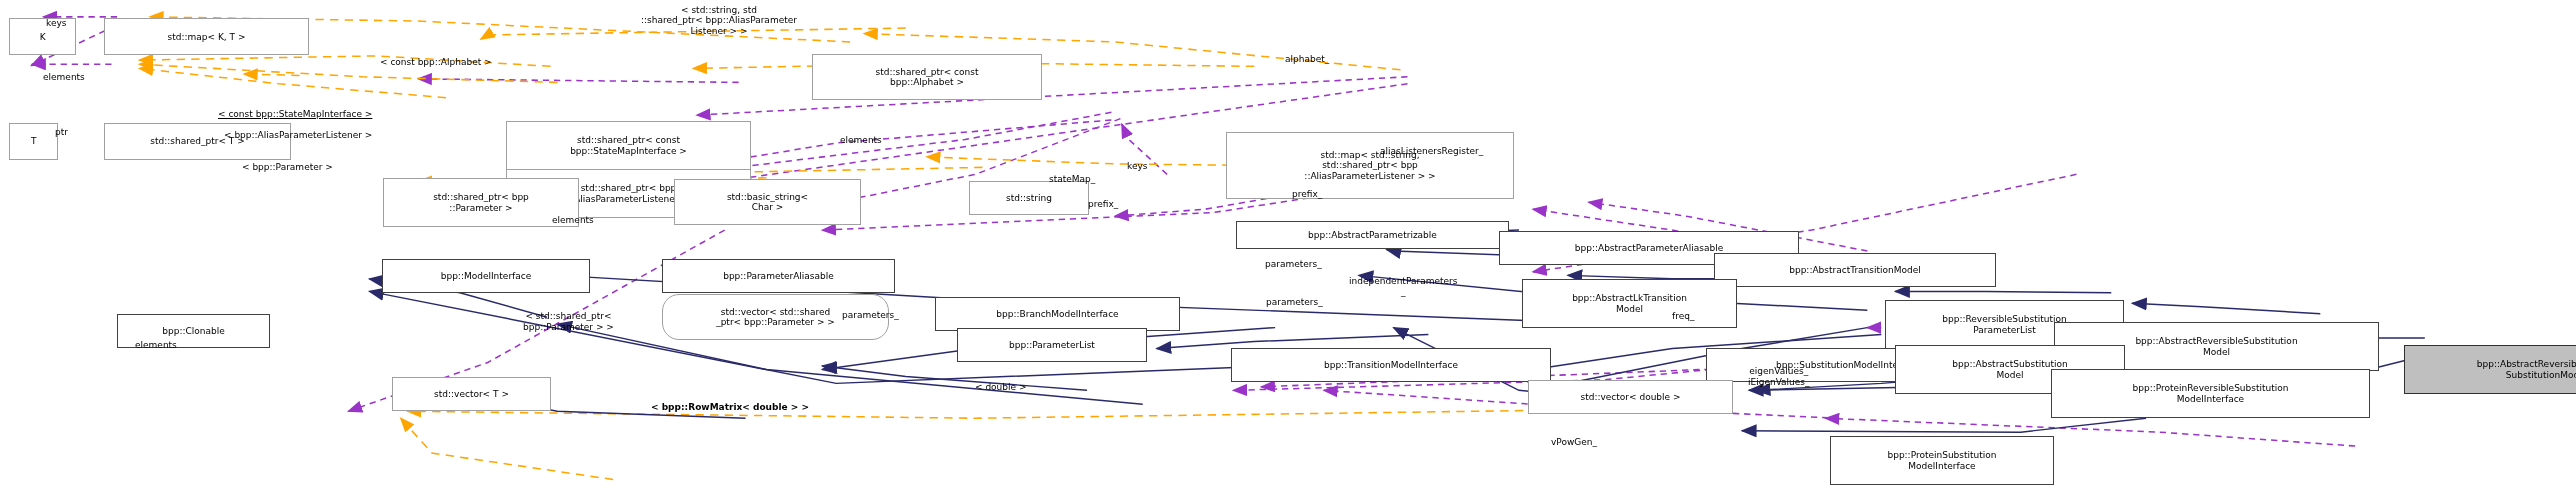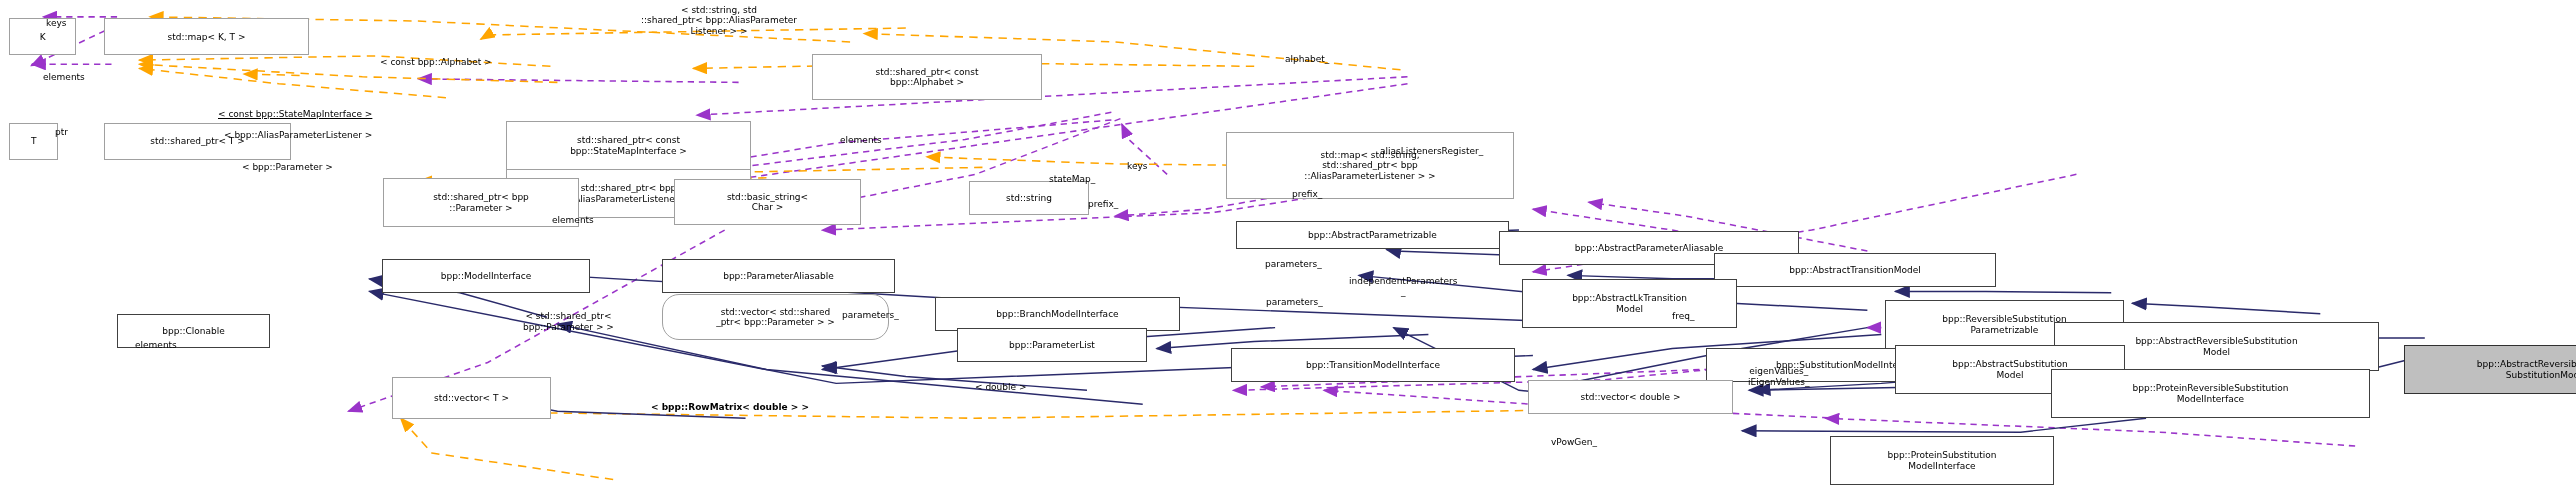--- a/index.html
+++ b/index.html
@@ -120,40 +120,40 @@
 Char &gt;</div>
       <div class="node" style="left: 969px; top: 181px; width: 120px; height: 34px;">std::string</div>
       <div class="node strong" style="left: 1236px; top: 221px; width: 273px; height: 28px;">bpp::AbstractParametrizable</div>
       <div class="node strong" style="left: 1499px; top: 231px; width: 300px; height: 34px;">bpp::AbstractParameterAliasable</div>
       <div class="node strong" style="left: 1714px; top: 253px; width: 282px; height: 34px;">bpp::AbstractTransitionModel</div>
       <div class="node strong" style="left: 382px; top: 259px; width: 208px; height: 34px;">bpp::ModelInterface</div>
       <div class="node strong" style="left: 662px; top: 259px; width: 233px; height: 34px;">bpp::ParameterAliasable</div>
       <div class="node strong" style="left: 1522px; top: 279px; width: 215px; height: 49px;">bpp::AbstractLkTransition
 Model</div>
       <div class="node strong" style="left: 1885px; top: 300px; width: 239px; height: 49px;">bpp::ReversibleSubstitution
-Parametrizable</div>
+ParameterList</div>
       <div class="node strong" style="left: 2054px; top: 322px; width: 325px; height: 49px;">bpp::AbstractReversibleSubstitution
 Model</div>
       <div class="node strong" style="left: 117px; top: 314px; width: 153px; height: 34px;">bpp::Clonable</div>
       <div class="node" style="left: 662px; top: 294px; width: 227px; height: 46px; border-radius: 17px;">std::vector&lt; std::shared
 _ptr&lt; bpp::Parameter &gt; &gt;</div>
       <div class="node strong" style="left: 935px; top: 297px; width: 245px; height: 34px;">bpp::BranchModelInterface</div>
       <div class="node strong" style="left: 950px; top: 328px; width: 190px; height: 34px; margin-left: 7px;">bpp::ParameterList</div>
       <div class="node strong" style="left: 1706px; top: 348px; width: 285px; height: 34px;">bpp::SubstitutionModelInterface</div>
       <div class="node strong" style="left: 1895px; top: 345px; width: 230px; height: 49px;">bpp::AbstractSubstitution
 Model</div>
       <div class="node strong" style="left: 2051px; top: 369px; width: 319px; height: 49px;">bpp::ProteinReversibleSubstitution
 ModelInterface</div>
       <div class="node strong sel" style="left: 2404px; top: 345px; width: 285px; height: 49px;">bpp::AbstractReversibleProtein
 SubstitutionModel</div>
-      <div class="node strong" style="left: 1231px; top: 348px; width: 284px; height: 34px; text-align: center;">bpp::TransitionModelInterface</div>
+      <div class="node strong" style="left: 1231px; top: 348px; width: 320px; height: 34px; text-align: center;">bpp::TransitionModelInterface</div>
       <div class="node strong" style="left: 1830px; top: 388px; width: 224px; height: 49px; margin-top: 48px;">bpp::ProteinSubstitution
 ModelInterface</div>
       <div class="node" style="left: 1528px; top: 380px; width: 205px; height: 34px;">std::vector&lt; double &gt;</div>
-      <div class="node" style="left: 392px; top: 377px; width: 159px; height: 42px;">std::vector&lt; T &gt;</div>
+      <div class="node" style="left: 392px; top: 377px; width: 159px; height: 34px;">std::vector&lt; T &gt;</div>
     </div>
   <div id="labels">
       <div class="lbl" style="left: 46px; top: 18.4px; color: rgb(0, 0, 0);">keys</div>
       <div class="lbl" style="left: 43px; top: 72px; color: rgb(0, 0, 0);">elements</div>
       <div class="lbl" style="left: 55px; top: 127px; color: rgb(0, 0, 0);">ptr</div>
       <div class="lbl" style="left: 218px; top: 109px; color: rgb(0, 0, 0); text-decoration: underline;">&lt; const bpp::StateMapInterface &gt;</div>
       <div class="lbl" style="left: 224px; top: 130px; color: rgb(0, 0, 0);">&lt; bpp::AliasParameterListener &gt;</div>
       <div class="lbl" style="left: 242px; top: 162px; color: rgb(0, 0, 0);">&lt; bpp::Parameter &gt;</div>
       <div class="lbl" style="left: 380px; top: 57px; color: rgb(0, 0, 0);">&lt; const bpp::Alphabet &gt;</div>
       <div class="lbl" style="left: 641px; top: 4.6px; color: rgb(0, 0, 0);">&lt; std::string, std

